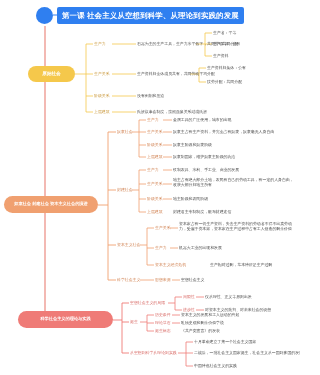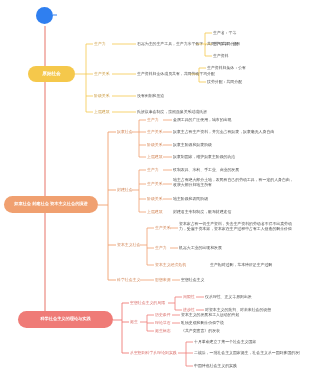--- a/index.html
+++ b/index.html
@@ -121,20 +121,21 @@
     <path d="M147 315 L147 331" stroke="#ef7b77" stroke-width=".8" fill="none"></path>
     <path d="M147 315 L154 315 M147 323 L154 323 M147 331 L154 331" stroke="#ef7b77" stroke-width=".8" fill="none"></path>
     <path d="M172 315 L180 315 M172 323 L180 323" stroke="#ef7b77" stroke-width=".8" fill="none"></path>
 
     <path d="M178 353 L186 353" stroke="#ef7b77" stroke-width=".8" fill="none"></path>
     <path d="M186 342 L186 366" stroke="#ef7b77" stroke-width=".8" fill="none"></path>
     <path d="M186 342 L193 342 M186 353 L193 353 M186 366 L193 366" stroke="#ef7b77" stroke-width=".8" fill="none"></path>
   </svg>
 
   <div class="root-dot"></div>
+  <div class="root-title">第一课 社会主义从空想到科学、从理论到实践的发展</div>
 
   <div class="l1 yellow" style="left:28px;top:66px;width:47px;height:16px;">原始社会</div>
 
   <div class="node c-y" style="left:94px;top:41px;">生产力</div>
   <div class="node c-g" style="left:137px;top:41px;">石器为主的生产工具，生产力水平低下，共同劳动共同分配</div>
   <div class="node c-g" style="left:213px;top:30px;">生产者：平等</div>
   <div class="node c-g" style="left:213px;top:41px;">生产工具：公有</div>
   <div class="node c-g" style="left:213px;top:53px;">生产资料</div>
 
   <div class="node c-y" style="left:94px;top:71px;">生产关系</div>

